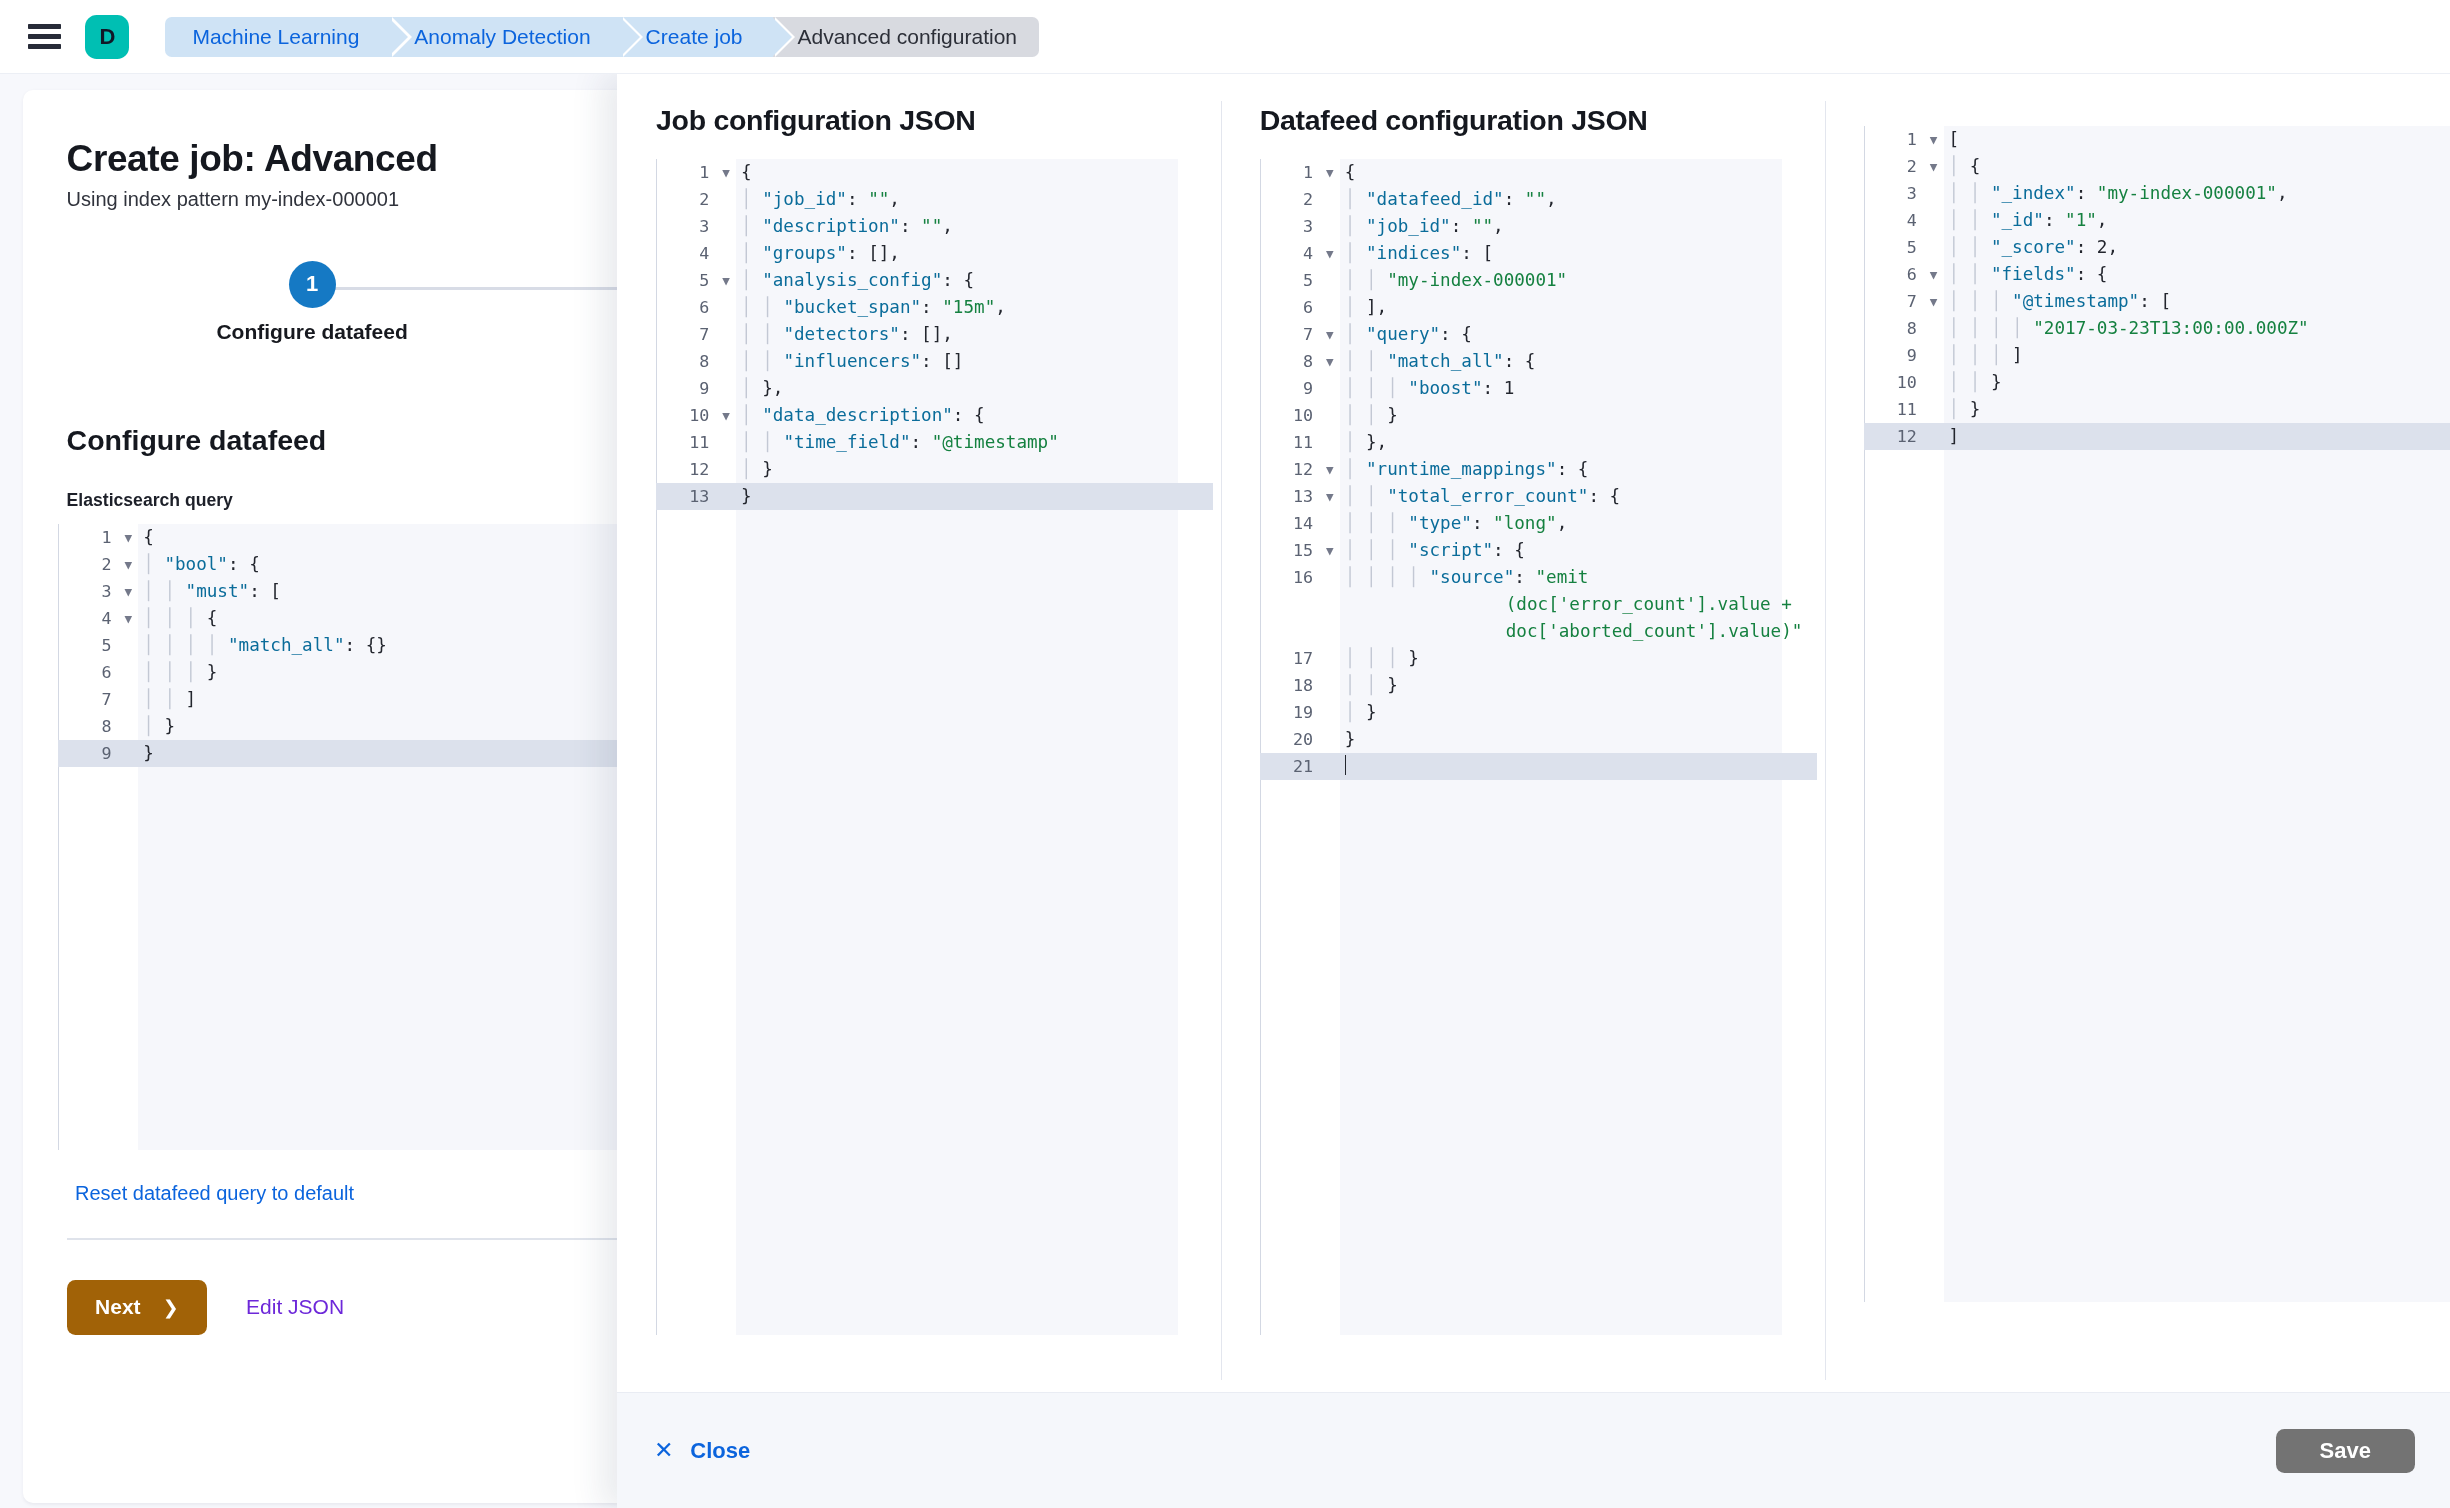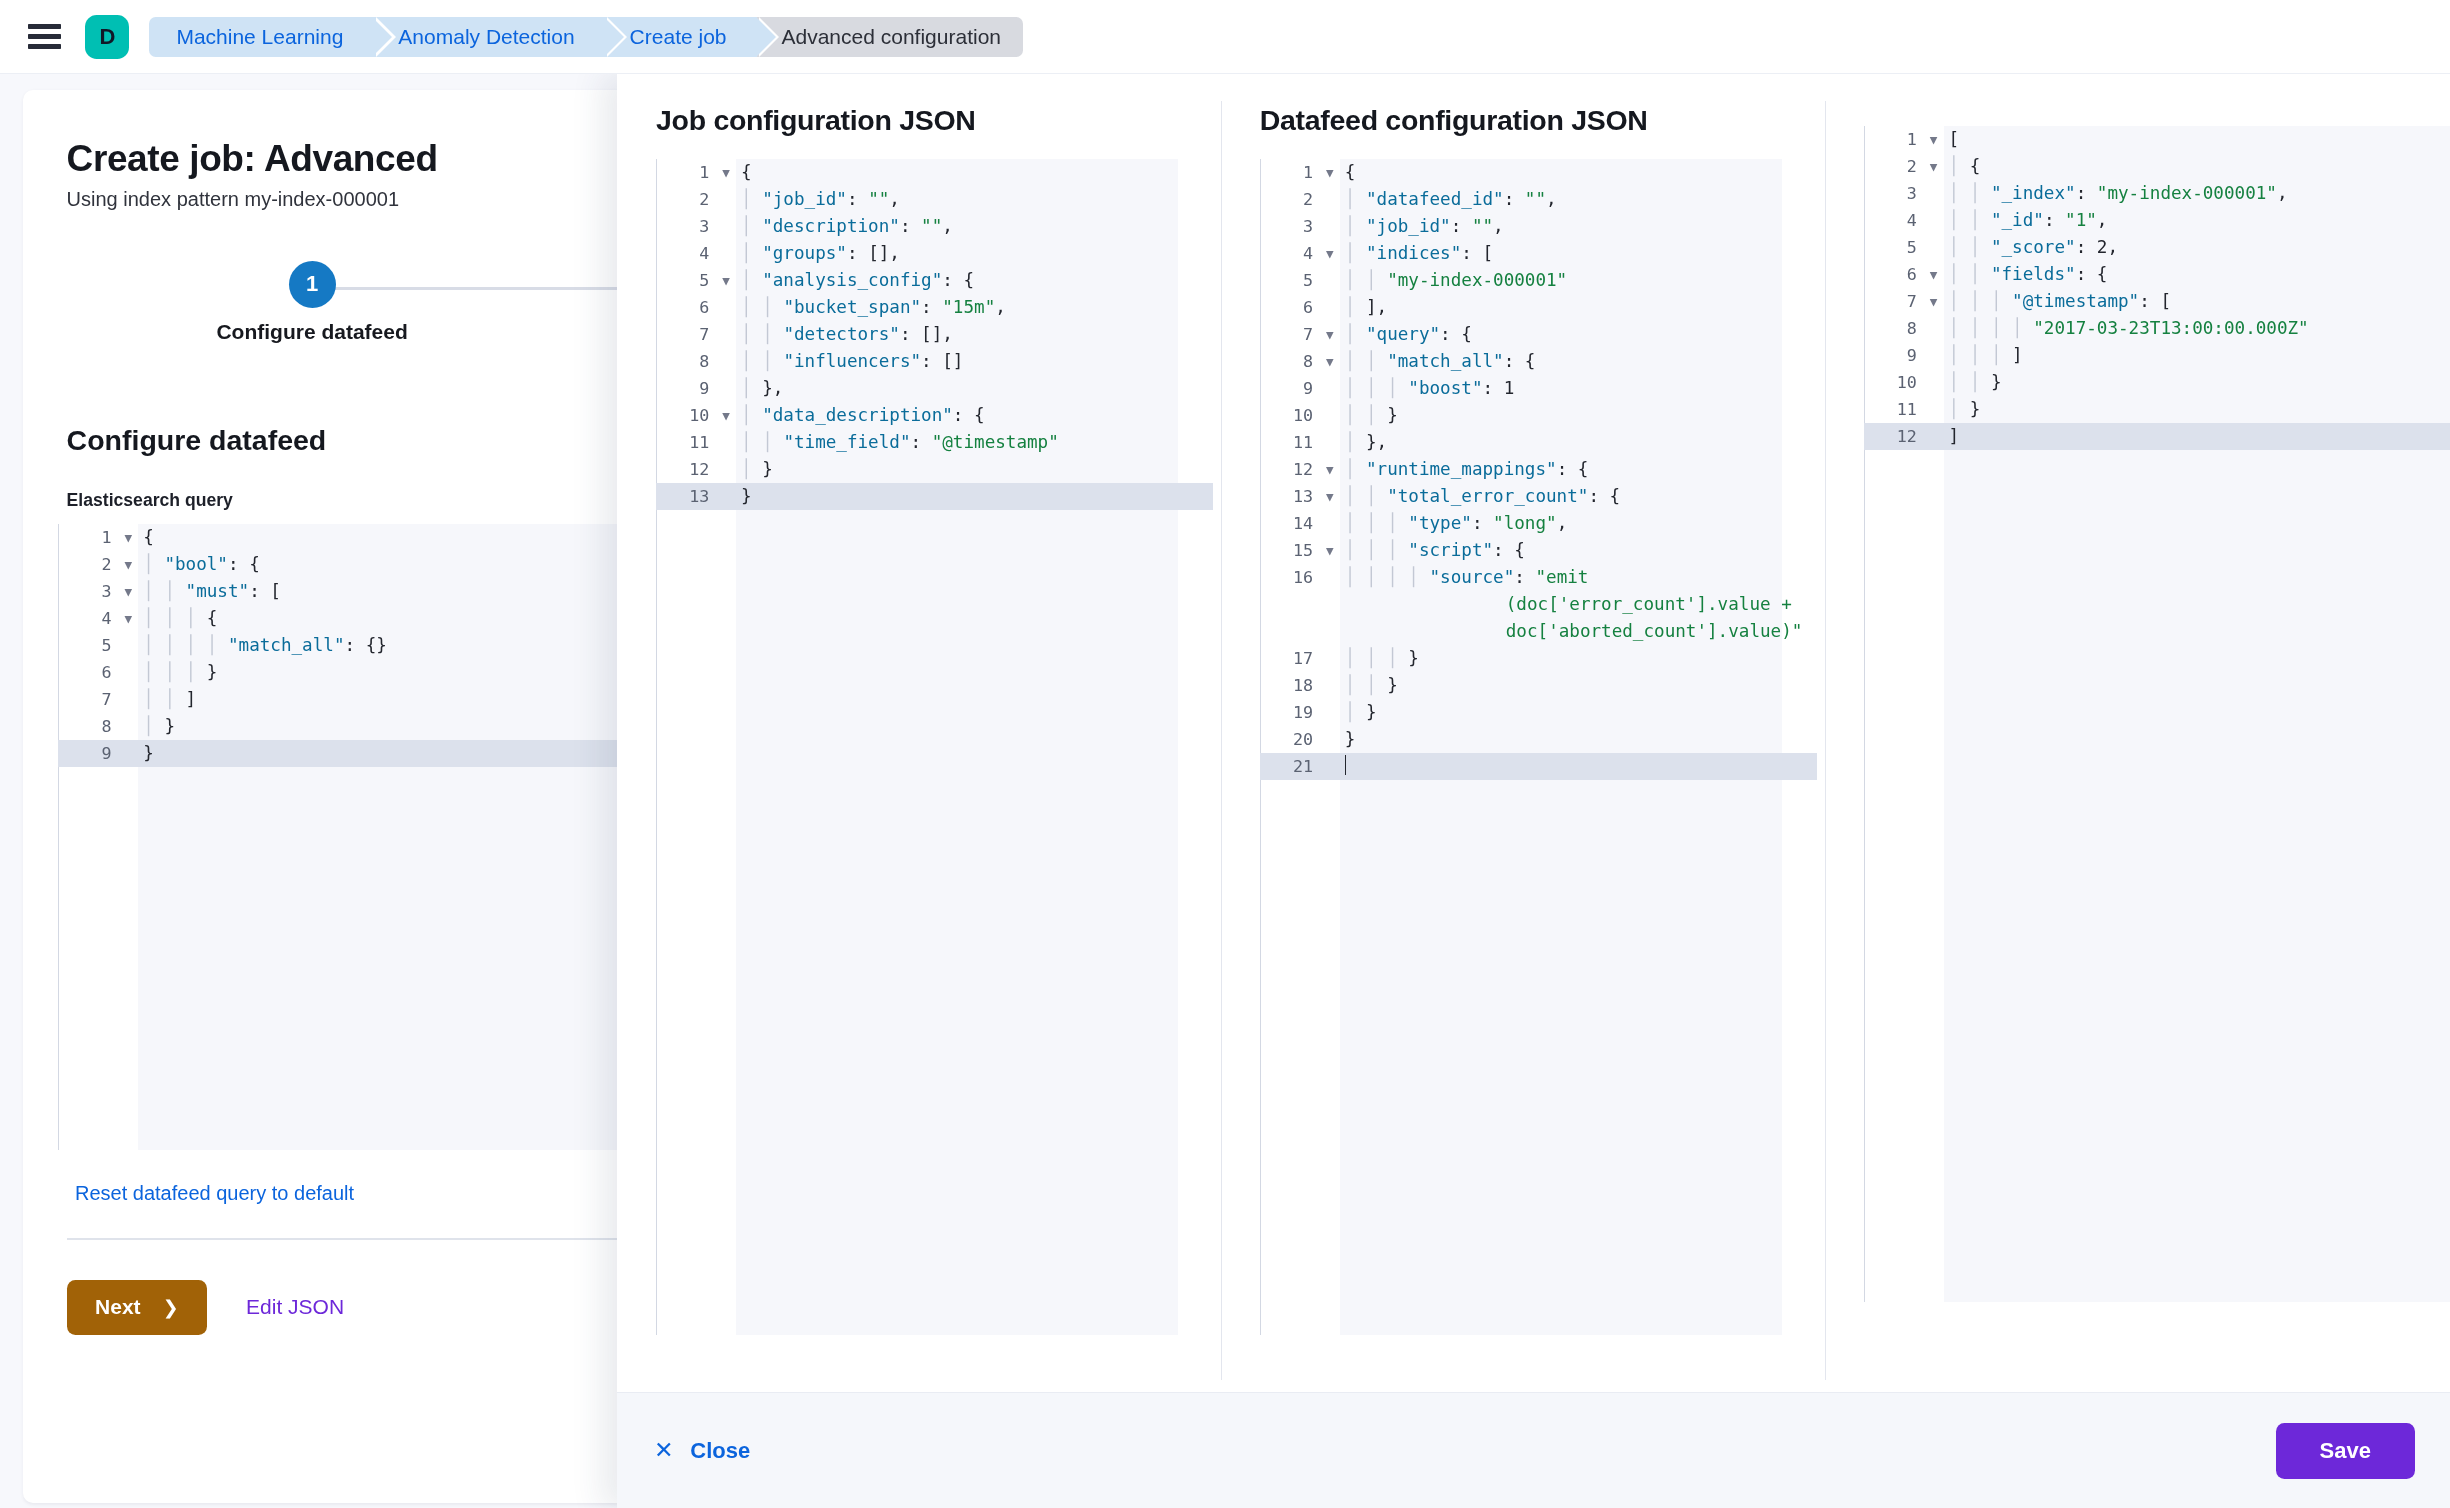--- a/index.html
+++ b/index.html
@@ -26,21 +26,21 @@
   .hamburger i { display: block; height: 4.2px; width: 33px; background: #272b38; border-radius: 0.8px; }
 
   .applogo {
     width: 44px; height: 44px; margin-left: 18.4px;
     border-radius: 11.7px; background: #00bfb3;
     color: #111827; font-size: 22px; font-weight: 700;
     display: flex; align-items: center; justify-content: center;
     letter-spacing: 0;
   }
 
-  .breadcrumbs { display: flex; align-items: center; margin-left: 20px; height: 40px; }
+  .breadcrumbs { display: flex; align-items: center; margin-left: 36px; height: 40px; }
   .crumb {
     position: relative; height: 40px; display: flex; align-items: center;
     padding: 0 30px 0 25px;
     font-size: 21px; color: #0b64dd; white-space: nowrap;
     background: #cfe3f5;
     cursor: pointer;
   }
   .crumb:first-child { border-radius: 6.7px 0 0 6.7px; padding-left: 27px; }
   .crumb::after {
     content: ""; position: absolute; right: -19px; top: 0;
@@ -185,22 +185,22 @@
     display: flex; align-items: center; justify-content: space-between;
     padding: 0 35px 0 37px;
   }
   .btn-close {
     background: none; border: none; color: #0b64dd; font-size: 22px; font-weight: 600;
     display: flex; align-items: center; gap: 16.7px; cursor: pointer;
     font-family: "Liberation Sans", sans-serif;
   }
   .xglyph { font-size: 23.4px; font-weight: 400; line-height: 1; }
   .btn-save {
-    background: #6d28d9; color: #fff; border: none; border-radius: 8.4px;
-    font-size: 22px; font-weight: 600; height: 56px; padding: 0 44px; cursor: pointer;
+    background: #737373; color: #fff; border: none; border-radius: 8.4px;
+    font-size: 22px; font-weight: 600; height: 44px; padding: 0 44px; cursor: pointer;
     font-family: "Liberation Sans", sans-serif;
   }
 </style>
 </head>
 <body>
 
 <div class="topbar">
   <div class="hamburger">
     <i></i>
       <i></i>

